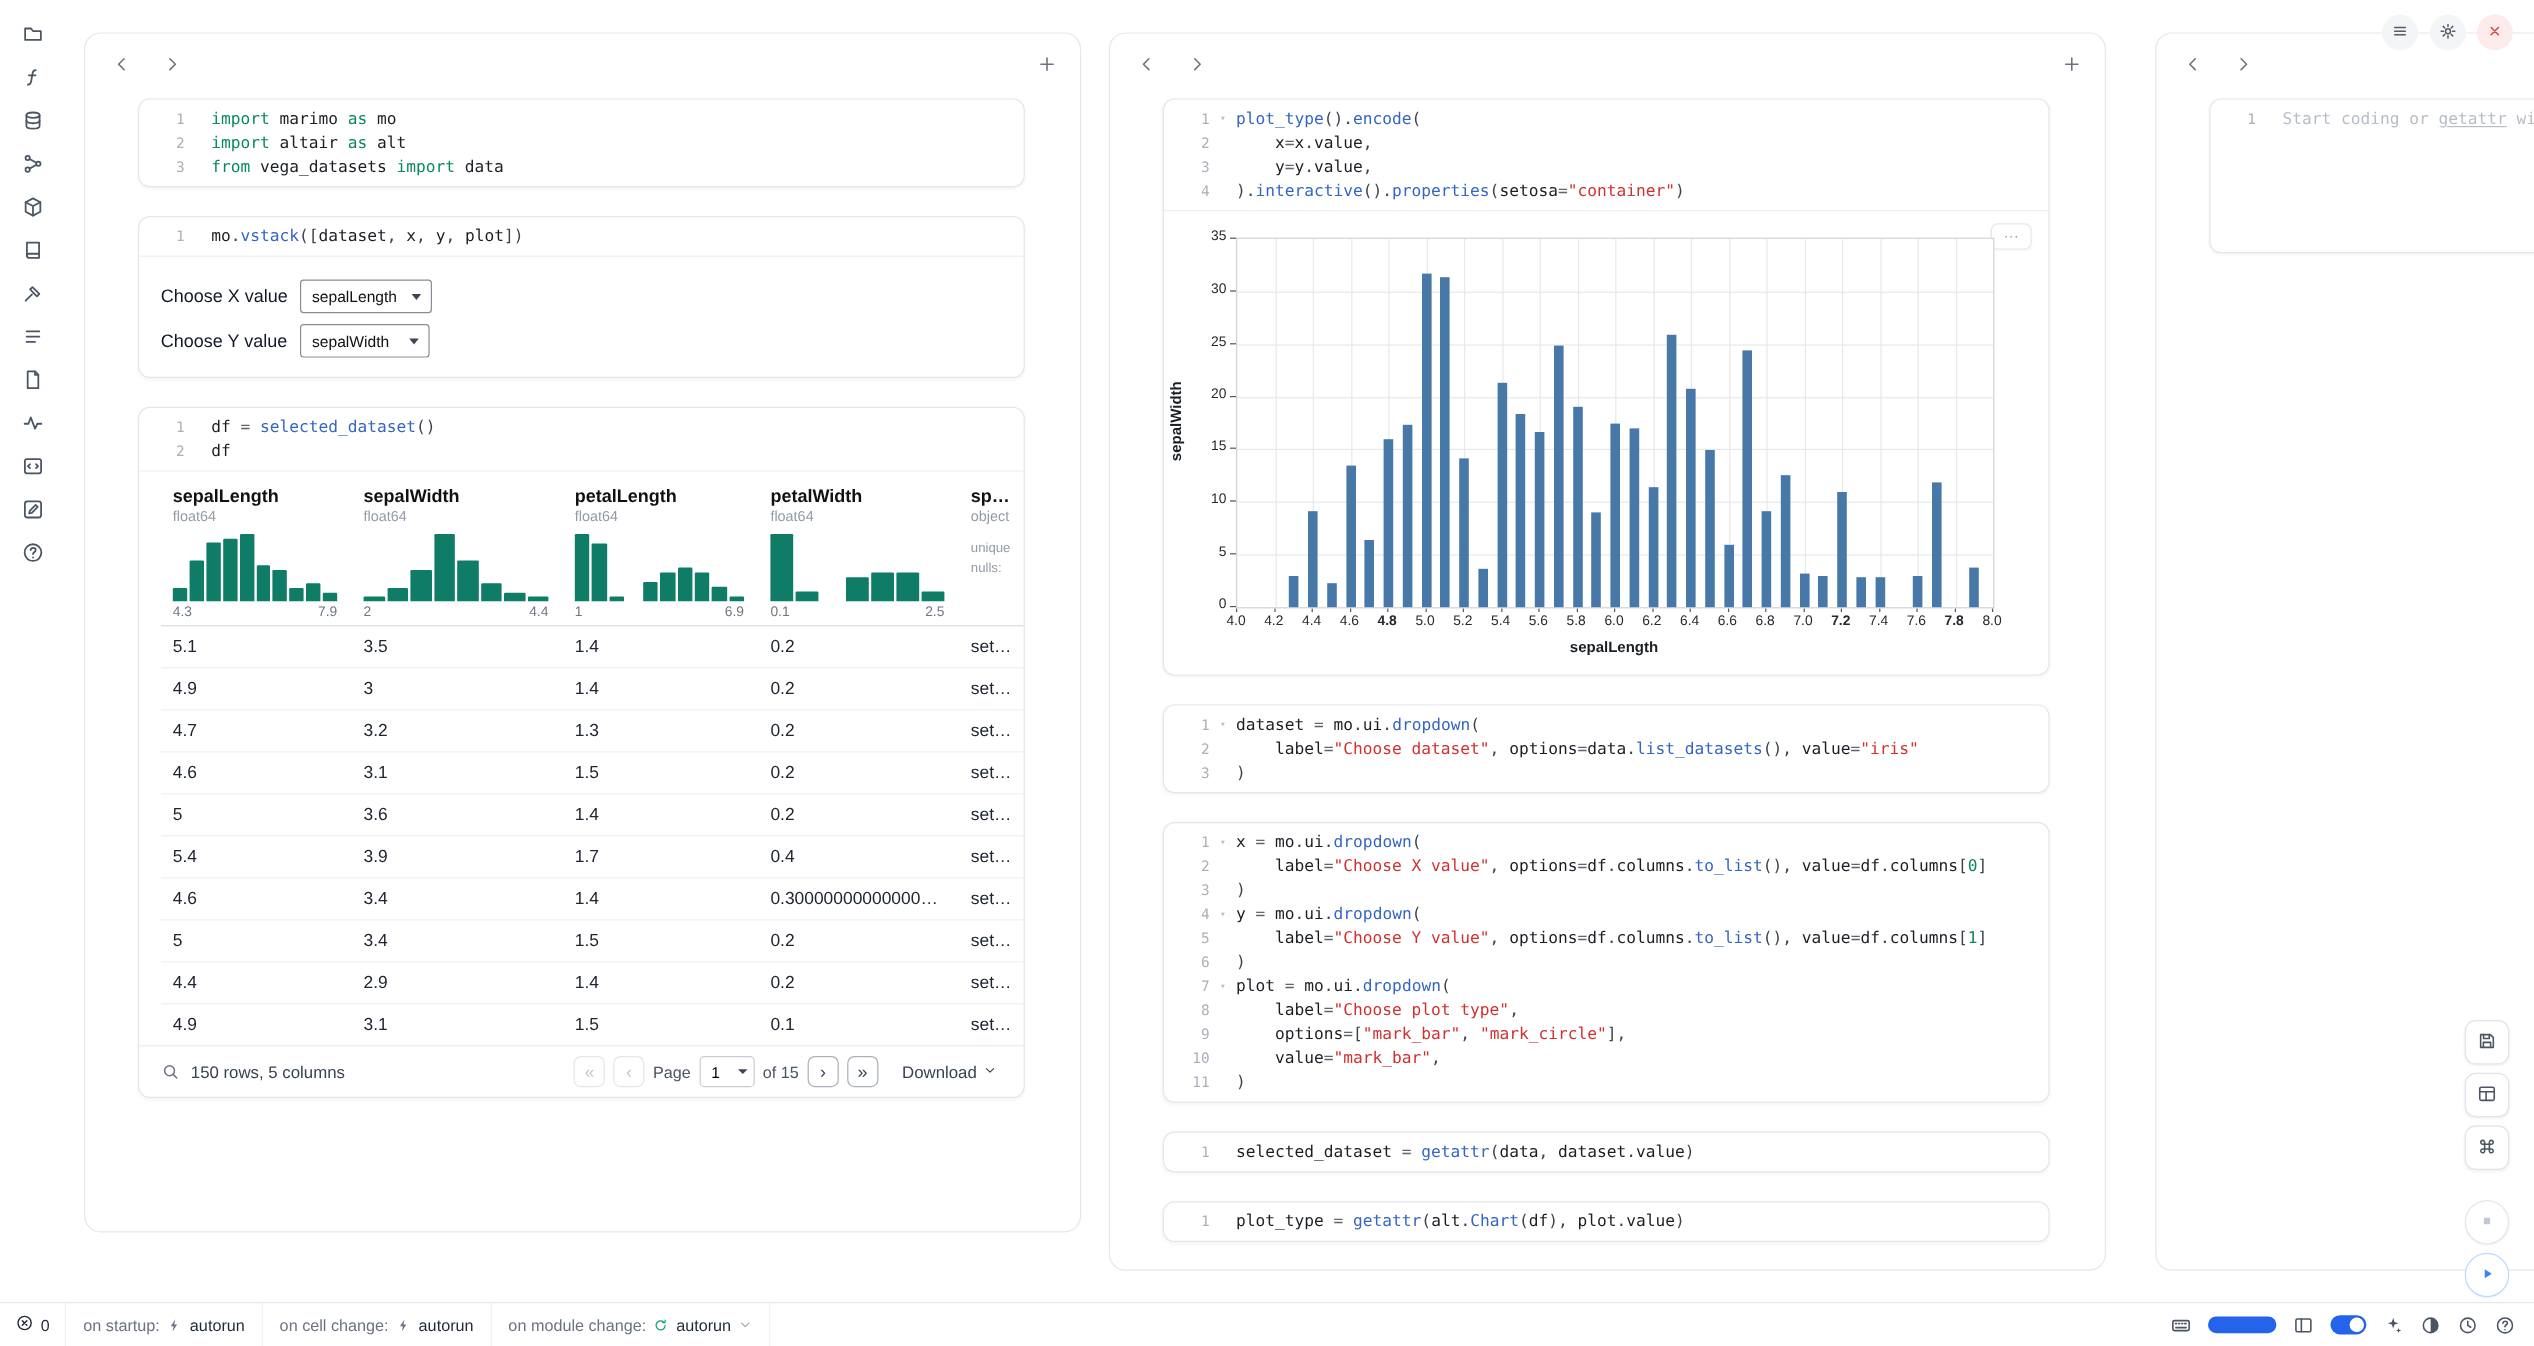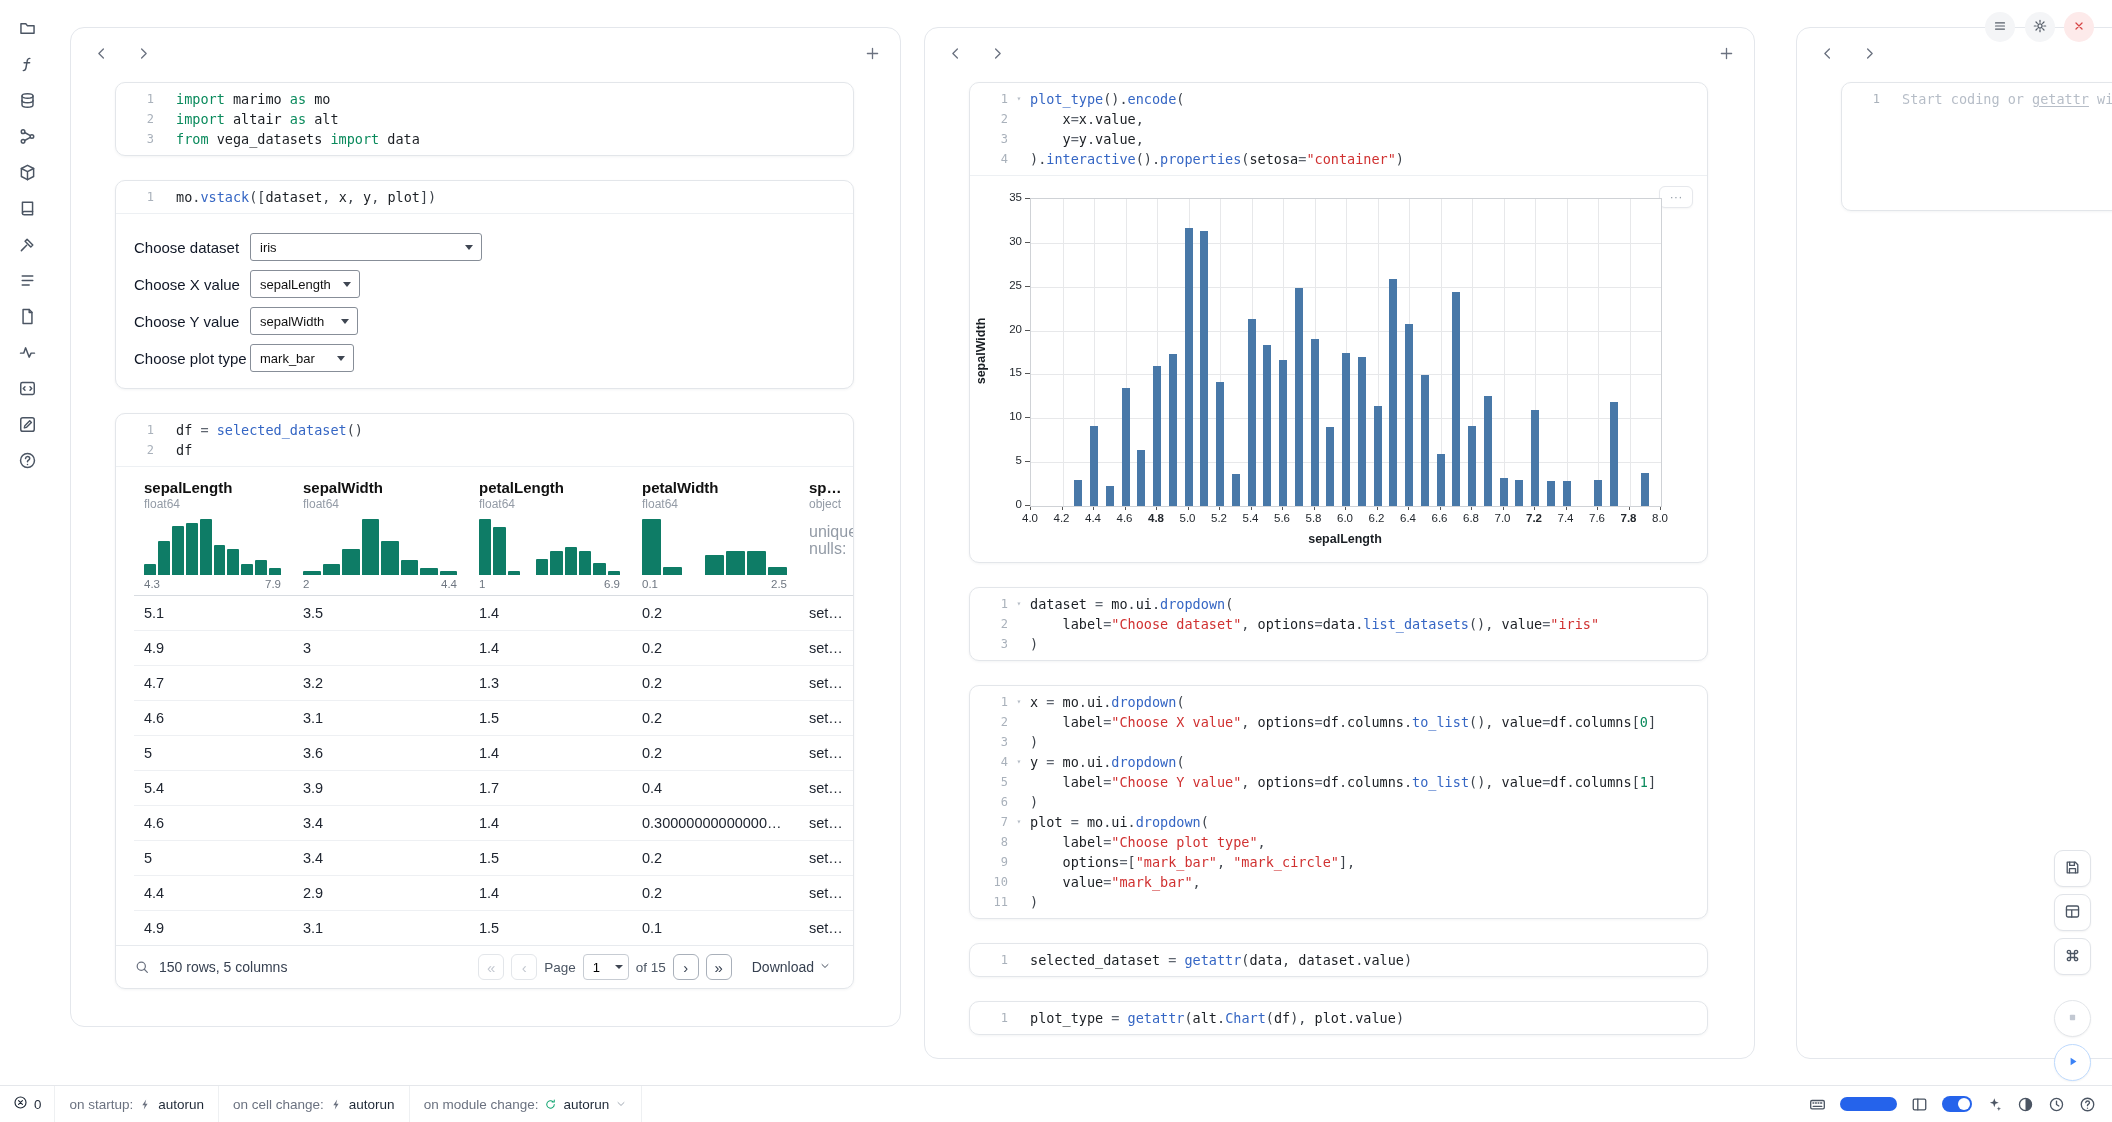--- a/index.html
+++ b/index.html
@@ -52,21 +52,21 @@
   
   .table-wrap{padding:8px 0 0 18px}
   .tbl{width:723px;overflow:hidden}
   .t-head{display:flex;border-bottom:1px solid #d8dce1}
   .th{flex:none;padding:4px 12px 5px 10px;box-sizing:border-box;overflow:hidden}
   .cname{font-weight:bold;font-size:15px;color:#111;white-space:nowrap;overflow:hidden;text-overflow:ellipsis}
   .ctype{font-size:12px;color:#939ba6;margin-top:1px}
   .hist{display:flex;align-items:flex-end;gap:2px;height:56px;margin-top:8px}
   .hist i{flex:1;background:#0e7c66;border-radius:1px 1px 0 0;display:block}
   .range{display:flex;justify-content:space-between;font-size:11.5px;color:#6e7681;margin-top:3px}
-  .cstats{font-size:16px;color:#939ba6;margin-top:12px;line-height:17px;white-space:nowrap}
+  .cstats{font-size:11px;color:#939ba6;margin-top:12px;line-height:17px;white-space:nowrap}
   .tr{display:flex;border-bottom:1px solid #eef0f3;height:34px;align-items:center}
   .tr:last-child{border-bottom:none}
   .td{flex:none;padding:0 12px 0 10px;box-sizing:border-box;font-size:14.5px;color:#202631;white-space:nowrap;overflow:hidden;text-overflow:ellipsis}
   .tbl-foot{display:flex;align-items:center;height:42px;border-top:1px solid #e7eaee;padding:0 16px 0 18px}
   .icon-btn{border:none;background:transparent;color:#6b7280;display:flex;align-items:center;padding:0}
   .summary{font-size:14px;color:#374151;margin-left:9px}
   .pager{margin-left:auto;display:flex;align-items:center;gap:7px;font-size:13.5px;color:#4b5563}
   .pg-btn{width:26px;height:26px;border:1px solid #e3e6ea;border-radius:6px;background:#fff;color:#c3c8d0;font-size:15px;display:flex;align-items:center;justify-content:center;padding:0}
   .pg-btn.on{color:#374151;border-color:#a9b0ba}
   .pg-sel{position:relative;display:inline-block}
@@ -266,34 +266,26 @@
           <div class="code-block">
             <div class="cl">
               <span class="ln">1</span>
               <span class="fold"></span>
               <span class="src"><span class="tk-n">mo</span><span class="tk-p">.</span><span class="tk-f">vstack</span><span class="tk-p">([</span><span class="tk-n">dataset</span><span class="tk-p">, </span><span class="tk-n">x</span><span class="tk-p">, </span><span class="tk-n">y</span><span class="tk-p">, </span><span class="tk-n">plot</span><span class="tk-p">])</span></span>
             </div>
           </div>
           <div class="cell-divider"></div>
           <div class="controls">
             <div class="ctrl-row">
-              <label>Choose dataset</label>
-              <span class="sel sel-0"><select><option>iris</option></select></span>
-            </div>
-            <div class="ctrl-row">
               <label>Choose X value</label>
               <span class="sel sel-1"><select><option>sepalLength</option></select></span>
             </div>
             <div class="ctrl-row">
               <label>Choose Y value</label>
               <span class="sel sel-2"><select><option>sepalWidth</option></select></span>
-            </div>
-            <div class="ctrl-row">
-              <label>Choose plot type</label>
-              <span class="sel sel-3"><select><option>mark_bar</option></select></span>
             </div>
           </div>
         </div>
         <div class="cell">
           <div class="code-block">
             <div class="cl">
               <span class="ln">1</span>
               <span class="fold"></span>
               <span class="src"><span class="tk-n">df </span><span class="tk-o">=</span><span class="tk-n"> </span><span class="tk-f">selected_dataset</span><span class="tk-p">()</span></span>
             </div>

